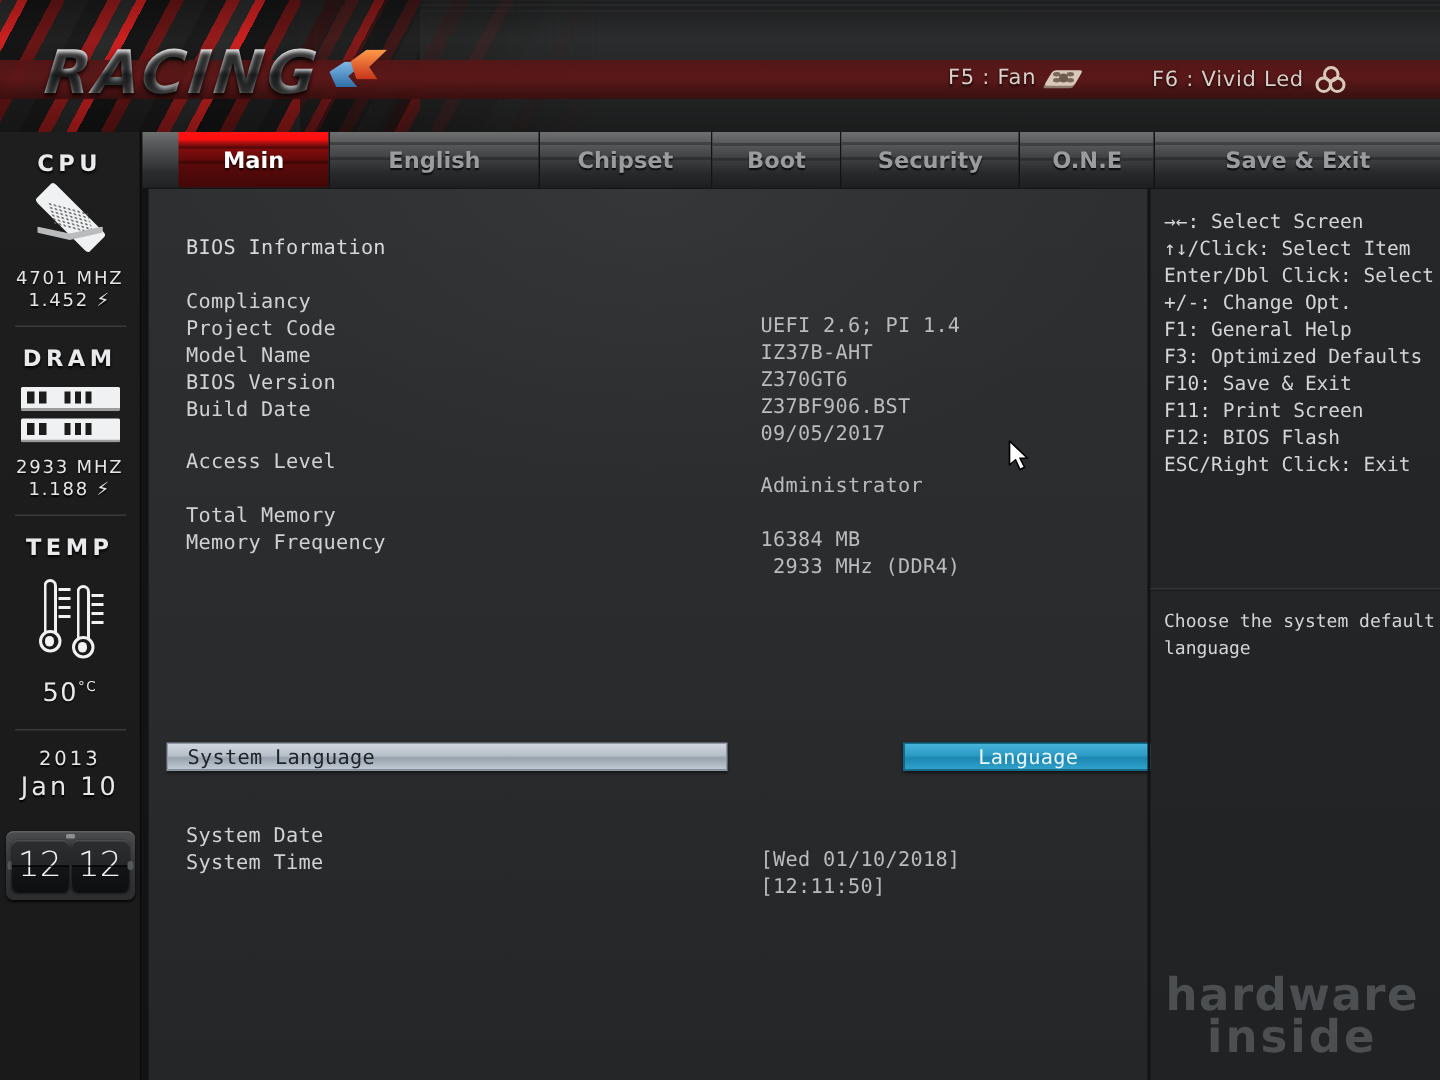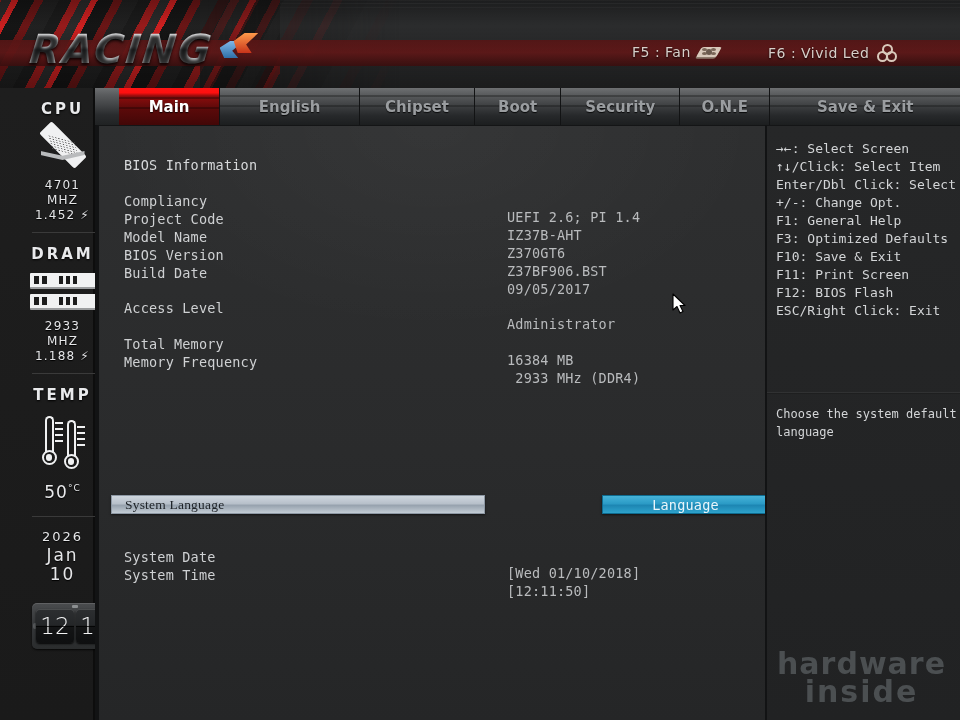--- a/index.html
+++ b/index.html
@@ -179,21 +179,20 @@
         rgba(0,0,0,0.28) 19px, rgba(0,0,0,0.28) 21px,
         rgba(255,255,255,0.0) 21px),
       linear-gradient(180deg,#ff1414 0%, #ff0f0f 13%, #8d0d0d 22%, #5c0a0a 55%, #420707 100%);
   }
 
   
   #sidebar {
     position: absolute; left: 0; top: 88px; width: 95px; height: 632px;
     background: linear-gradient(180deg,#1e1e1e 0%,#1a1a1a 100%);
     border-right: 2px solid #0d0d0d;
-    padding-left: 32px;
   }
   .sb-block {
     position: relative;
     display: flex; flex-direction: column; align-items: center;
     padding-top: 12px;
   }
   .sb-title {
     font-family: "DejaVu Sans", sans-serif;
     font-weight: bold; font-size: 15px; letter-spacing: 3px;
     color: #e9eaec;
@@ -319,21 +318,21 @@
   .row .lbl { position: absolute; left: 25px; text-align: right; }
   .row .val { position: absolute; left: 408px; color: #b9bbbd; }
   .sectionhead { color: #d6d8da; }
 
   
   #langRow {
     position: absolute; left: 12px; top: 369px; width: 374px; height: 19px;
     background: linear-gradient(180deg,#cfd6de 0%, #b7c0ca 45%, #97a2ae 55%, #c3ccd5 100%);
     border: 1px solid #8d98a4;
     box-shadow: 0 1px 2px rgba(0,0,0,0.55);
-    display: flex; align-items: center; font-family: Liberation Serif, serif;
+    display: flex; align-items: center;
   }
   #langRow .t {
     margin-left: 13px; font-size: 13.5px; color: #20252a; letter-spacing: 0.2px;
   }
   #langVal {
     position: absolute; left: 503px; top: 369px; width: 167px; height: 19px;
     background: linear-gradient(180deg,#46b3d8 0%, #2b9bc6 45%, #1d86b3 55%, #2ea3cc 100%);
     border: 1px solid #14提;
     border: 1px solid #0f6c90;
     display: flex; align-items: center; justify-content: center;
@@ -501,21 +500,21 @@
               <i></i>
             </span>
           </div>
       </div>
       <div class="temp-val"><span>50</span><sup>°<span>C</span></sup></div>
     </div>
     <div class="sb-div" style="margin-top:14px"></div>
 
     <div class="sb-block" style="padding-top:10px">
       <div id="clockdate">
-        <div class="yr">2026</div>
+        <div class="yr">2013</div>
         <div class="md">Jan  10</div>
       </div>
       <div id="flipclock">
         <i class="flipnotch n1"></i>
         <div class="flipcard">12</div>
         <div class="flipcard">12</div>
         <i class="flipnotch n4"></i>
         <i id="flipTop"></i>
       </div>
     </div>

